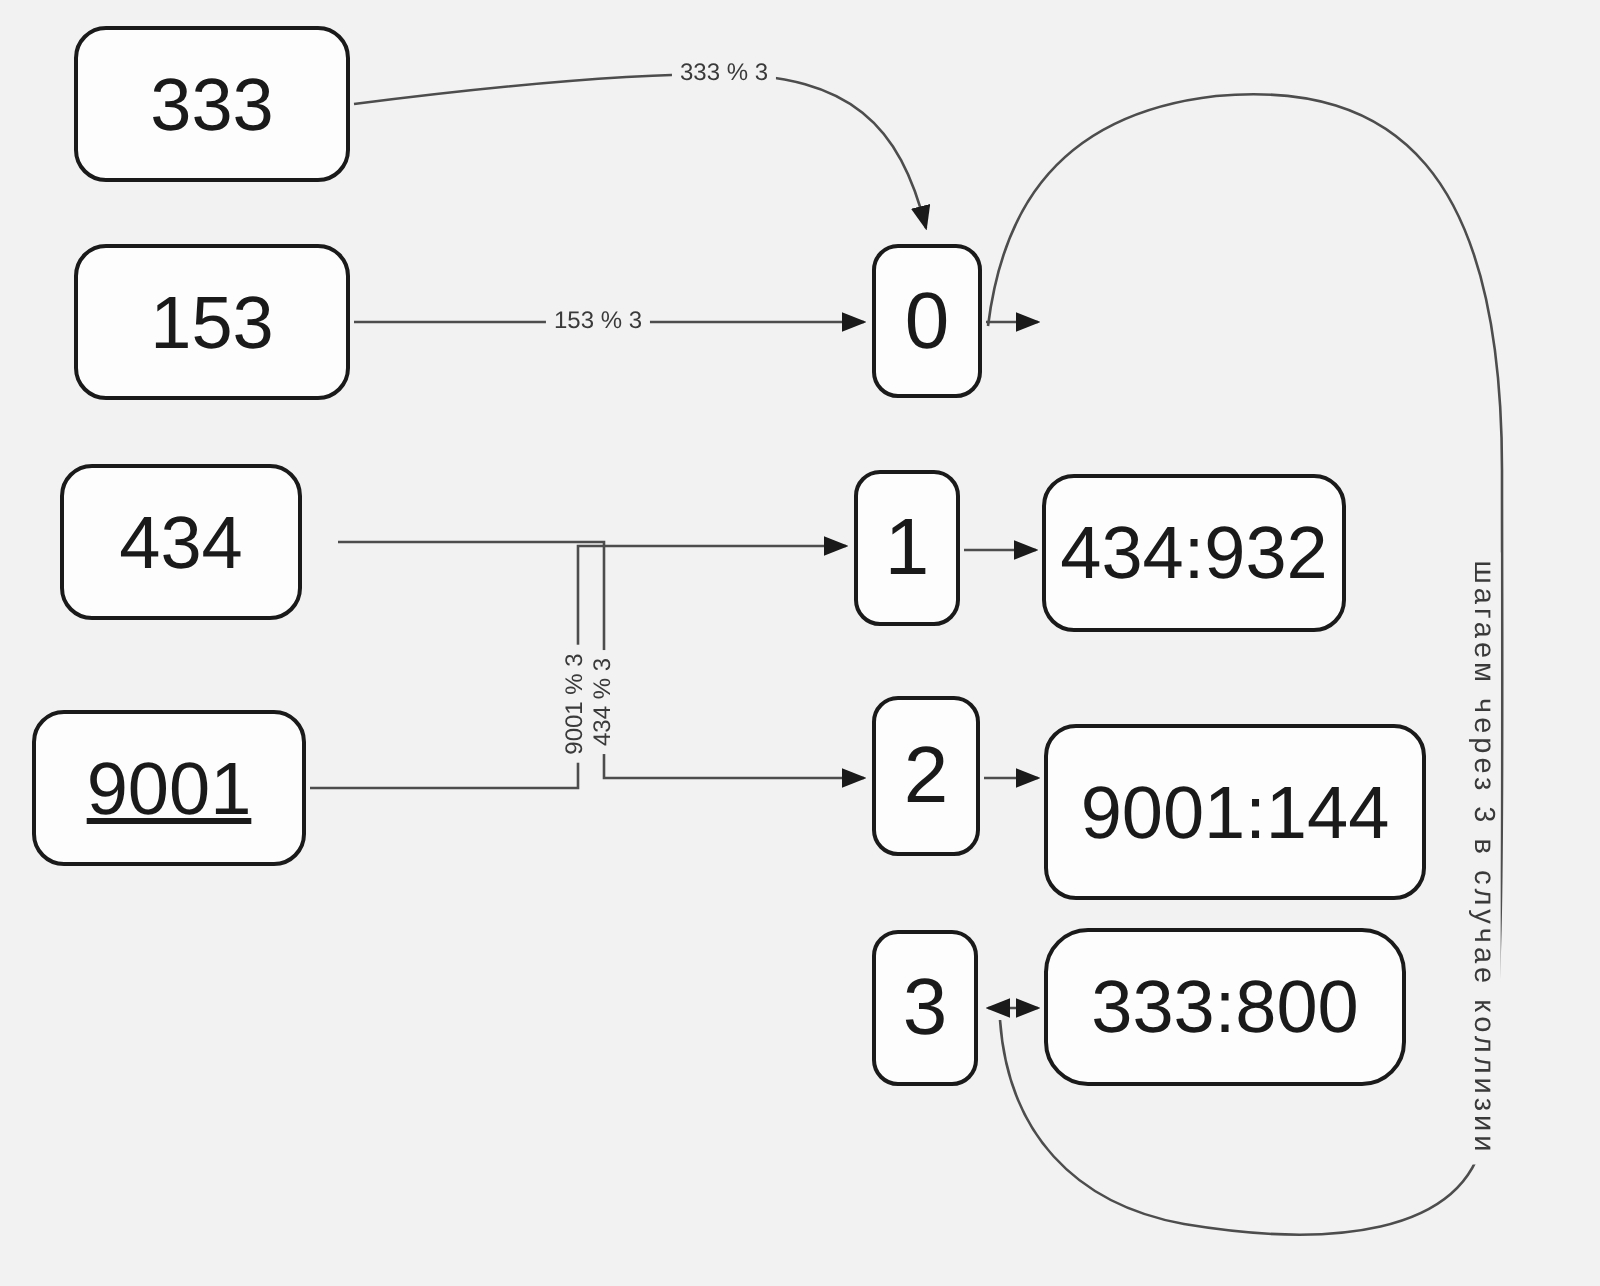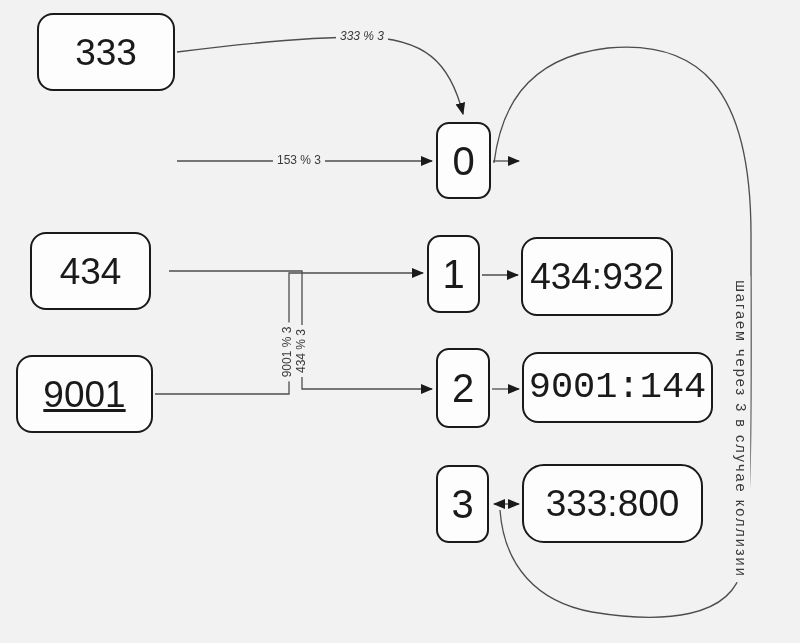--- a/index.html
+++ b/index.html
@@ -44,24 +44,24 @@
   #k434 {left:30px; top:232px; width:121px;height:78px;}
   #k9001{left:16px; top:355px; width:137px;height:78px;text-decoration:underline;}
   
   #b0{left:436px;top:122px;width:55px;height:77px;}
   #b1{left:427px;top:235px;width:53px;height:78px;}
   #b2{left:436px;top:348px;width:54px;height:80px;}
   #b3{left:436px;top:465px;width:53px;height:78px;}
   
   #v0{left:522px;top:122px;width:181px;height:78px;}
   #v1{left:521px;top:237px;width:152px;height:79px;}
-  #v2{left:522px;top:352px;width:191px;height:71px;font-family:Liberation Mono, monospace;}
+  #v2{left:522px;top:362px;width:191px;height:88px;}
   #v3{left:522px;top:464px;width:181px;height:79px;border-radius:22px;}
   
-  #l333{left:362px;top:37px;font-style:italic;}
+  #l333{left:362px;top:37px;}
   #l153{left:299px;top:161px;}
   #l9001{left:288px;top:352px;}
   #l434{left:302px;top:351px;}
   #lcollision{left:741px;top:429px;}
 </style>
 </head>
 <body>
 
 <div id="canvas">
 
@@ -87,20 +87,21 @@
     <path class="edge" marker-end="url(#arr)" d="M 492 389 L 519 389"></path>
 
     <path class="edge" marker-start="url(#arr)" marker-end="url(#arr)" d="M 494 504 L 519 504"></path>
 
     <path class="edge" d="M 494 163 C 500 115, 521 58, 608 48 C 697 40, 751 85, 751 235
              C 751 395, 753 515, 742 568 C 732 618, 664 624, 592 612
              C 537 602, 504 566, 500 510"></path>
   </svg>
 
   <div class="node" id="k333">333</div>
+  <div class="node" id="k153">153</div>
   <div class="node" id="k434">434</div>
   <div class="node" id="k9001">9001</div>
 
   <div class="node bucket" id="b0">0</div>
   <div class="node bucket" id="b1">1</div>
   <div class="node bucket" id="b2">2</div>
   <div class="node bucket" id="b3">3</div>
 
   <div class="node" id="v1">434:932</div>
   <div class="node" id="v2">9001:144</div>

